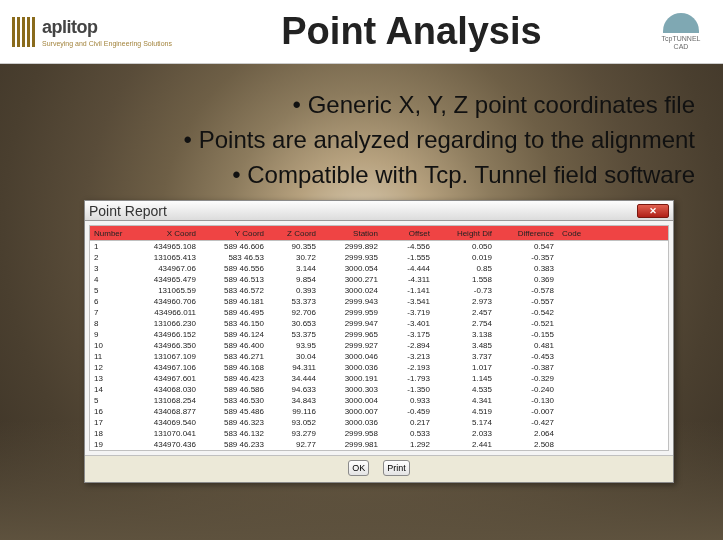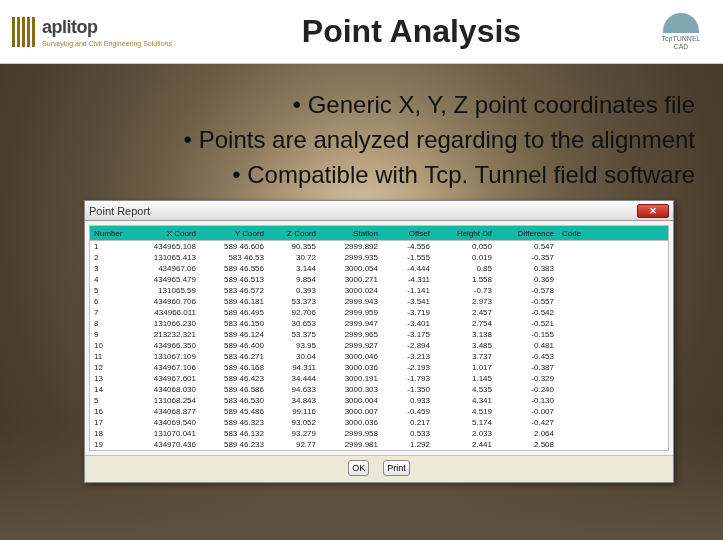--- a/index.html
+++ b/index.html
@@ -28,21 +28,21 @@
   justify-content: space-between;
 }
 .logo-block { display: flex; align-items: center; gap: 6px; }
 .logo-stripes { width: 24px; height: 30px; background:
   repeating-linear-gradient(90deg, #8a6b1c 0 3px, #fff 3px 5px);
 }
 .logo-text { font-size: 18px; font-weight: 700; color: #444; letter-spacing: -0.5px; }
 .logo-sub { font-size: 7px; color: #a3843d; margin-top: 2px; }
 .title {
   flex: 1; text-align: center;
-  font-size: 32px; font-weight: 700; color: #222;
+  font-size: 38px; font-weight: 700; color: #222;
 }
 .right-logo {
   width: 60px; text-align: center;
 }
 .right-logo .arc {
   width: 36px; height: 20px; margin: 0 auto 2px;
   background:#7fa8b3;
   border-radius: 18px 18px 0 0;
 }
 .right-logo .cap { font-size: 7px; color: #6a6a6a; line-height: 1.1; }
@@ -65,35 +65,35 @@
   background: #f4f4f4;
   border: 1px solid #8a8a8a;
   box-shadow: 2px 2px 6px rgba(0,0,0,.4);
 }
 .win-titlebar {
   height: 20px;
   background: linear-gradient(#fdfdfd, #dcdcdc);
   display: flex; align-items: center; justify-content: space-between;
   padding: 0 4px; border-bottom: 1px solid #999;
 }
-.win-title { font-size: 11px; color: #333; }
+.win-title { font-size: 14px; color: #333; }
 .win-close {
   width: 32px; height: 14px;
   background: linear-gradient(#e06050, #b02018);
   border: 1px solid #7a1810; border-radius: 2px;
   display: flex; align-items: center; justify-content: center;
   color: #fff; font-size: 9px; font-weight: 700;
 }
 .table-wrap { background: #fff; border: 1px solid #c0c0c0; margin: 4px; }
 table { width: 100%; border-collapse: collapse; table-layout: fixed; }
 th, td {
   font-size: 8px; color: #222; text-align: left;
   padding: 1px 4px; white-space: nowrap; overflow: hidden;
 }
-th { font-weight: 400; border-bottom: 1px solid #c0c0c0; background: #14b8a6; height: 14px; }
+th { font-weight: 400; border-bottom: 1px solid #c0c0c0; background: #ef4444; height: 14px; }
 td.num, th.num { text-align: right; }
 .btn-row {
   display: flex; justify-content: center; gap: 14px;
   padding: 4px 0 6px; background: #ece9d8; border-top: 1px solid #c0c0c0;
 }
 .btn {
   font-size: 9px; padding: 2px 3px;
   background: linear-gradient(#fff, #e4e4e4);
   border: 1px solid #8a8a8a; border-radius: 3px;
 }
@@ -244,21 +244,21 @@
             <td class="num">583 46.150</td>
             <td class="num">30.653</td>
             <td class="num">2999.947</td>
             <td class="num">-3.401</td>
             <td class="num">2.754</td>
             <td class="num">-0.521</td>
             <td></td>
           </tr>
           <tr>
             <td>9</td>
-            <td class="num">213232.321</td>
+            <td class="num">434966.152</td>
             <td class="num">589 46.124</td>
             <td class="num">53.375</td>
             <td class="num">2999.965</td>
             <td class="num">-3.175</td>
             <td class="num">3.138</td>
             <td class="num">-0.155</td>
             <td></td>
           </tr>
           <tr>
             <td>10</td>

